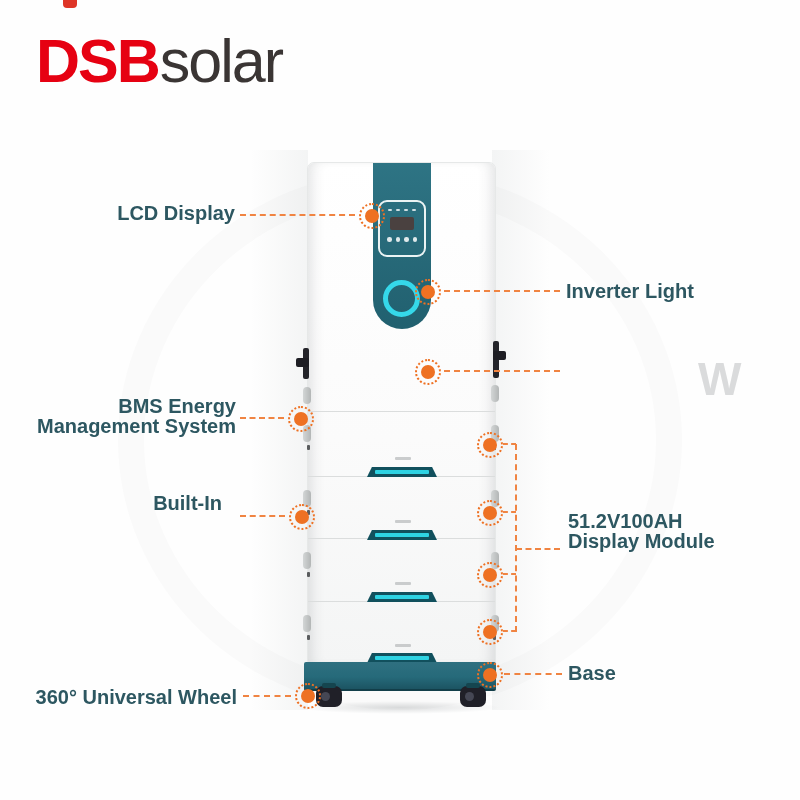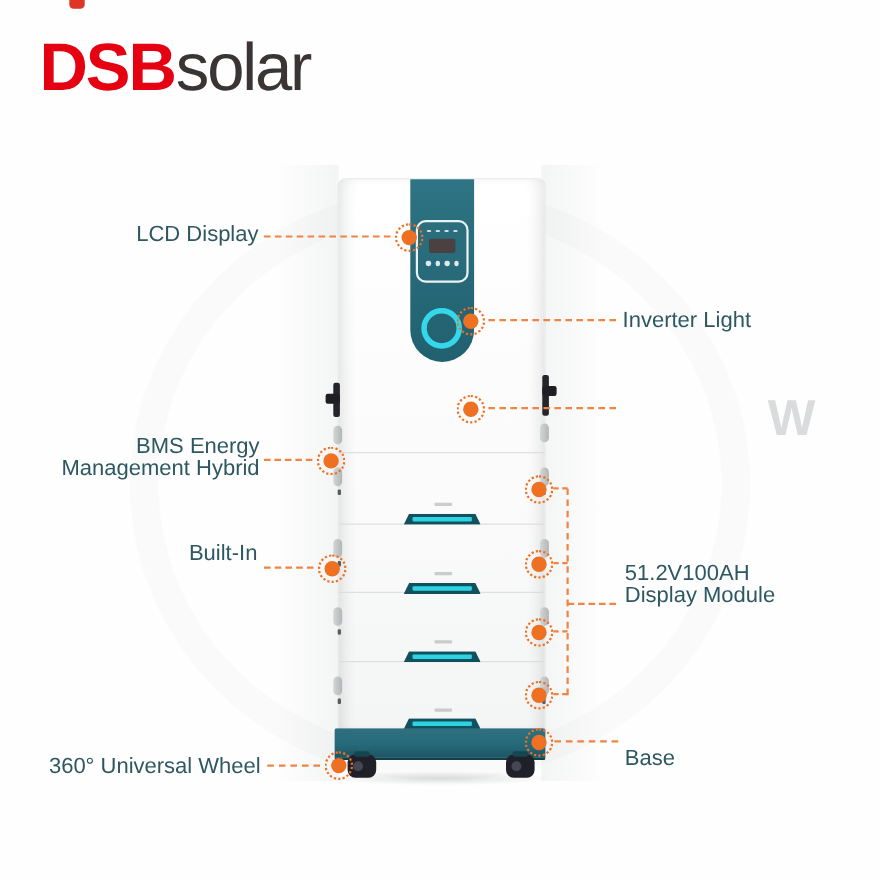--- a/index.html
+++ b/index.html
@@ -48,21 +48,21 @@
   .latch.r .bar{left:1px;}  .latch.r .arm{right:0;}
   .base{position:absolute;left:304px;top:662px;width:192px;height:27px;border-radius:2px;
         background:linear-gradient(180deg,#2f7080 0%,#266a7a 55%,#1c5462 100%);
         border-bottom:2px solid #123e49;}
   .wheel{position:absolute;top:686px;width:26px;height:21px;background:#202028;border-radius:7px;}
   .wheel::before{content:"";position:absolute;left:6px;top:-3px;width:14px;height:5px;background:#15454f;border-radius:2px;}
   .wheel::after{content:"";position:absolute;left:5px;top:6px;width:9px;height:9px;background:#454754;border-radius:50%;}
   .ground-shadow{position:absolute;left:298px;top:701px;width:204px;height:13px;
         background:radial-gradient(ellipse at center,rgba(40,50,55,.16),rgba(40,50,55,0) 70%);}
   
-  .lbl{position:absolute;font-size:20px;font-weight:normal;color:#2d5761;line-height:20px;white-space:nowrap;}
+  .lbl{position:absolute;font-size:20px;font-weight:bold;color:#2d5761;line-height:20px;white-space:nowrap;}
   .lbl.right{text-align:right;white-space:normal;}
   .lbl.left{text-align:left;white-space:normal;}
   .dash-h{position:absolute;height:0;border-top:2px dashed #f08442;}
   .dash-v{position:absolute;width:0;border-left:2px dashed #f08442;}
   .marker{position:absolute;width:22px;height:22px;border:2px dotted #ee7123;border-radius:50%;}
   .marker::after{content:"";position:absolute;inset:4px;background:#ee7123;border-radius:50%;}
 </style>
 </head>
 <body>
 
@@ -160,26 +160,26 @@
 
   <div class="marker" style="left:415px;top:279px;"></div>
   <div class="dash-h" style="left:444px;top:290px;width:116px;"></div>
   <div class="lbl" style="left:566px;top:281px;">Inverter Light</div>
 
   <div class="marker" style="left:415px;top:359px;"></div>
   <div class="dash-h" style="left:444px;top:370px;width:116px;"></div>
 
   <div class="lbl right" style="left:18px;top:396px;width:218px;">
     <span>BMS Energy</span><br>
-    <span>Management Hybrid</span>
+    <span>Management System</span>
   </div>
   <div class="dash-h" style="left:240px;top:417px;width:44px;"></div>
   <div class="marker" style="left:288px;top:406px;"></div>
 
-  <div class="lbl right" style="left:18px;top:493px;width:216px;">
+  <div class="lbl right" style="left:6px;top:493px;width:216px;">
     <span>Built-In</span><br>
   </div>
   <div class="dash-h" style="left:240px;top:515px;width:45px;"></div>
   <div class="marker" style="left:289px;top:504px;"></div>
 
   <div class="marker" style="left:477px;top:432px;"></div>
   <div class="marker" style="left:477px;top:500px;"></div>
   <div class="marker" style="left:477px;top:562px;"></div>
   <div class="marker" style="left:477px;top:619px;"></div>
   <div class="dash-h" style="left:503px;top:443px;width:13px;"></div>
@@ -188,19 +188,19 @@
   <div class="dash-h" style="left:503px;top:630px;width:13px;"></div>
   <div class="dash-v" style="left:515px;top:444px;height:188px;"></div>
   <div class="dash-h" style="left:516px;top:548px;width:44px;"></div>
   <div class="lbl left" style="left:568px;top:511px;width:180px;">
     <span>51.2V100AH</span><br>
     <span>Display Module</span>
   </div>
 
   <div class="marker" style="left:477px;top:662px;"></div>
   <div class="dash-h" style="left:504px;top:673px;width:58px;"></div>
-  <div class="lbl" style="left:568px;top:663px;margin-top:16px;">Base</div>
+  <div class="lbl" style="left:568px;top:663px;">Base</div>
 
   <div class="lbl right" style="left:18px;top:687px;width:219px;">360° Universal Wheel</div>
   <div class="dash-h" style="left:243px;top:695px;width:48px;"></div>
   <div class="marker" style="left:295px;top:683px;"></div>
 
 </div>
 
 </body></html>

